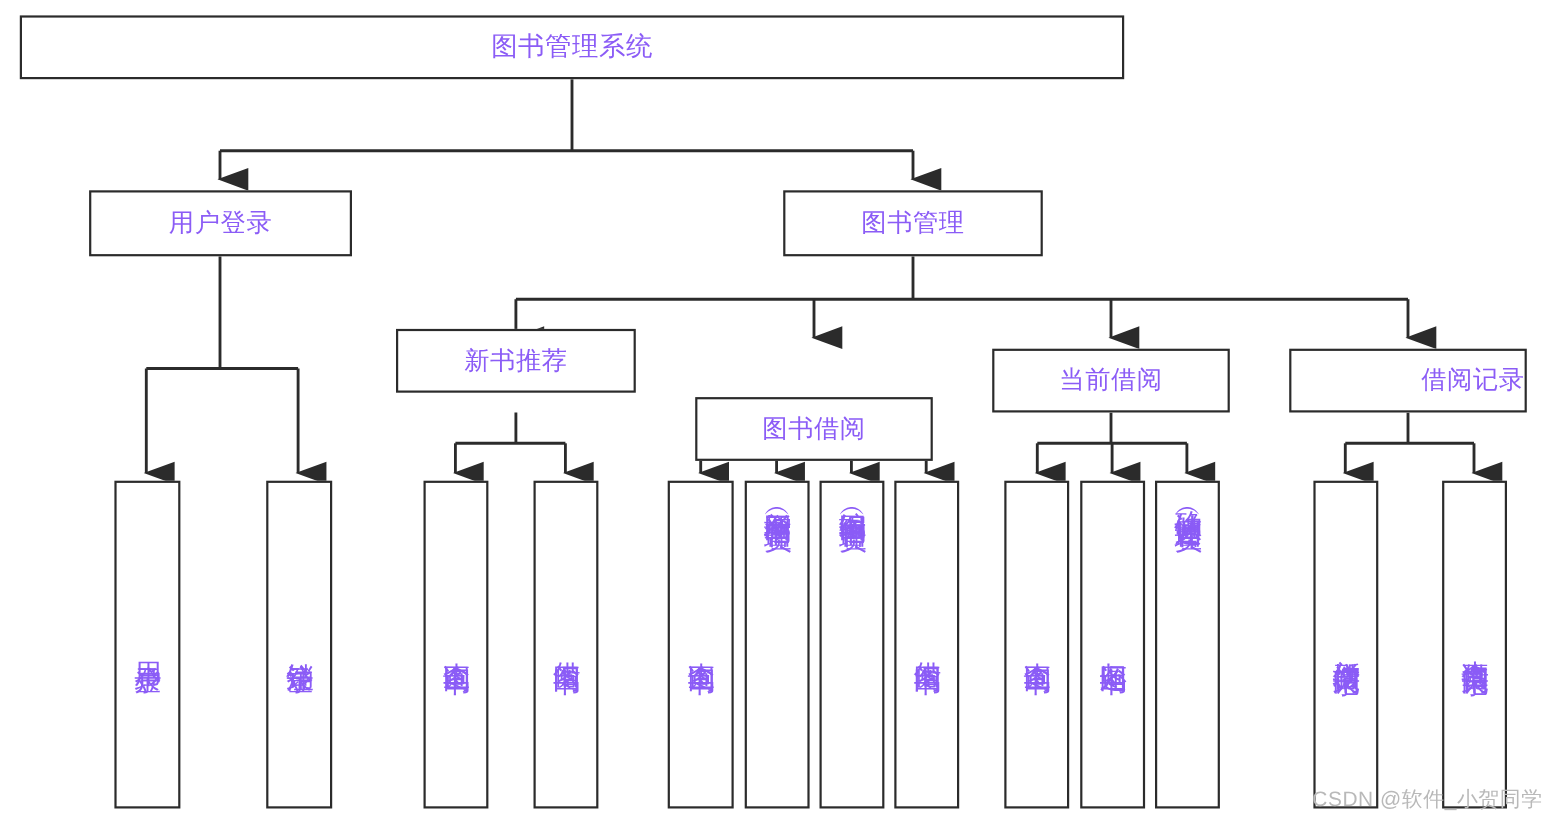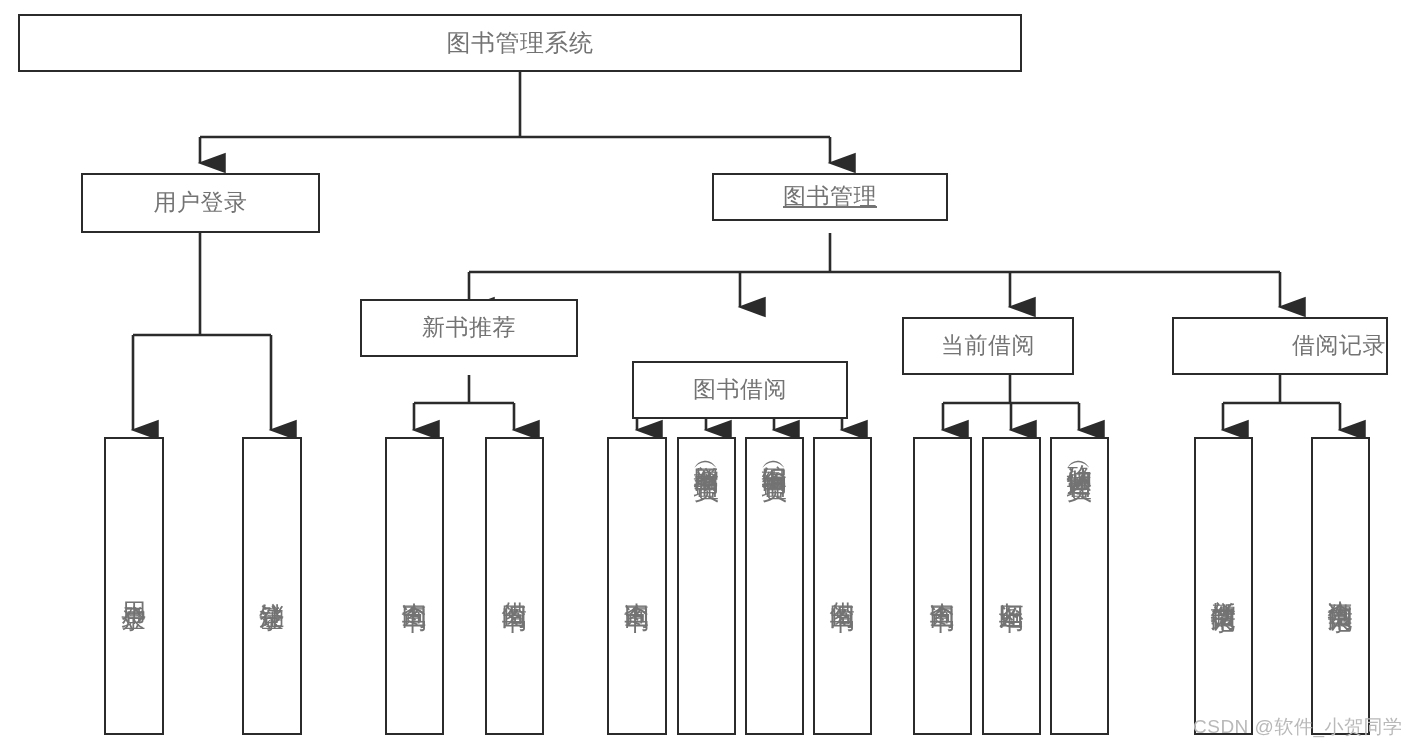--- a/index.html
+++ b/index.html
@@ -27,21 +27,21 @@
     pointer-events: none;
   }
   .node {
     position: absolute;
     box-sizing: border-box;
     border: 2px solid #2b2b2b;
     background: #ffffff;
     display: flex;
     align-items: center;
     justify-content: center;
-    color: #737373;
+    color: #8b5cf6;
   }
   .node .label {
     display: block;
     text-align: center;
     line-height: 1.18;
     letter-spacing: 0.5px;
   }
   
   .node.h .label {
     writing-mode: horizontal-tb;
@@ -131,31 +131,31 @@
     </g>
   </svg>
 
   <div class="node h root" style="left:18px; top:14px; width:1004px; height:58px;">
     <span class="label">图书管理系统</span>
   </div>
 
   <div class="node h" style="left:81px; top:173px; width:239px; height:60px;">
     <span class="label">用户登录</span>
   </div>
-  <div class="node h" style="left:712px; top:173px; width:236px; height:48px;text-decoration:underline;">
+  <div class="node h" style="left:712px; top:173px; width:236px; height:60px;">
     <span class="label">图书管理</span>
   </div>
 
   <div class="node h" style="left:360px; top:299px; width:218px; height:58px;">
     <span class="label">新书推荐</span>
   </div>
   <div class="node h" style="left:632px; top:317px; width:216px; height:58px;margin-top:44px;">
     <span class="label">图书借阅</span>
   </div>
-  <div class="node h" style="left:902px; top:317px; width:172px; height:58px;">
+  <div class="node h" style="left:902px; top:317px; width:216px; height:58px;">
     <span class="label">当前借阅</span>
   </div>
   <div class="node h" style="left:1172px; top:317px; width:216px; height:58px;justify-content:flex-end;">
     <span class="label">借阅记录</span>
   </div>
 
   <div class="node v center" style="left:104px; top:437px; width:60px; height:298px;">
     <span class="label">用户登录</span>
   </div>
   <div class="node v center" style="left:242px; top:437px; width:60px; height:298px;">

